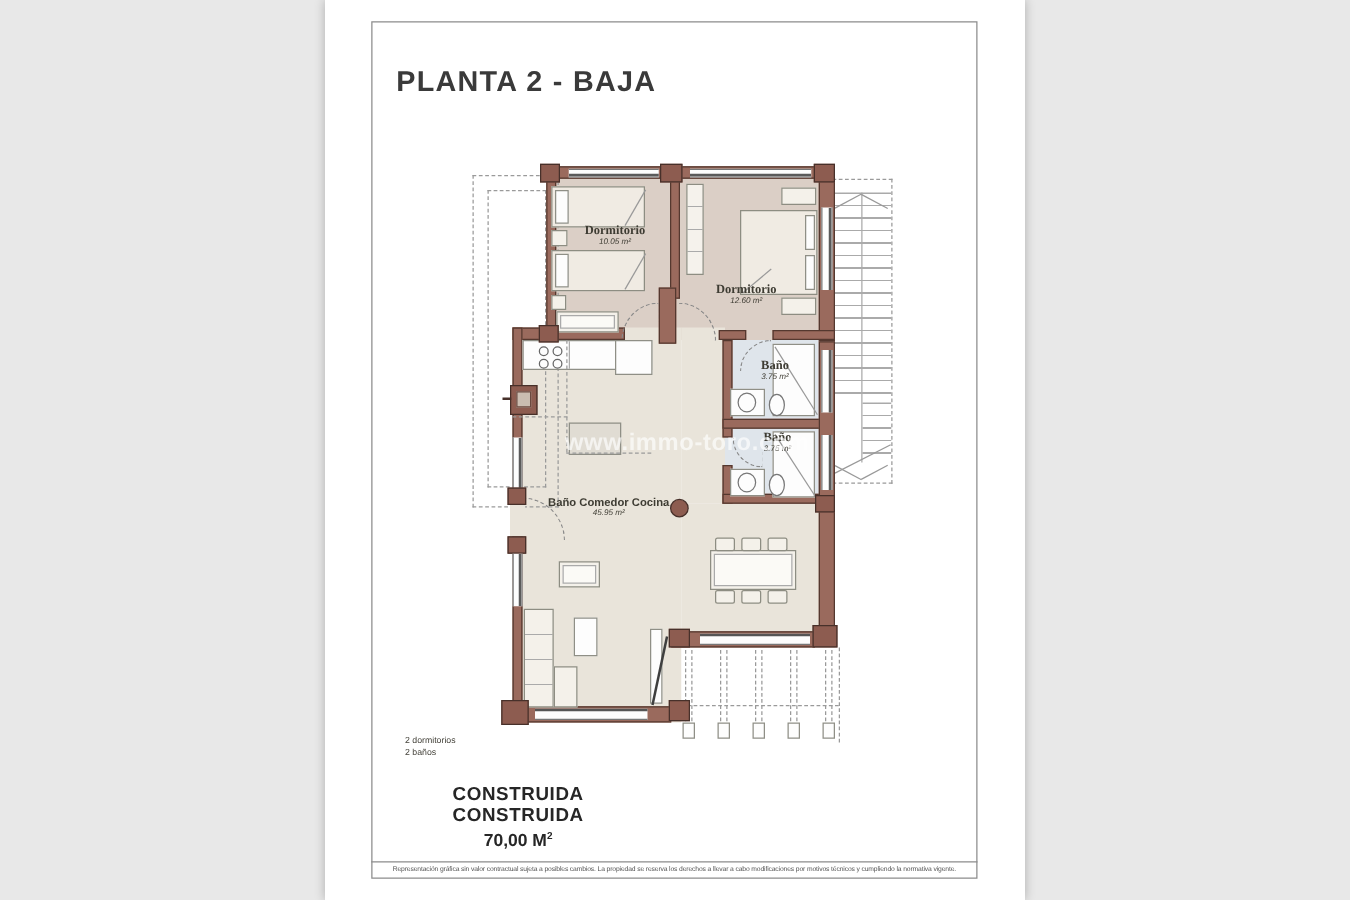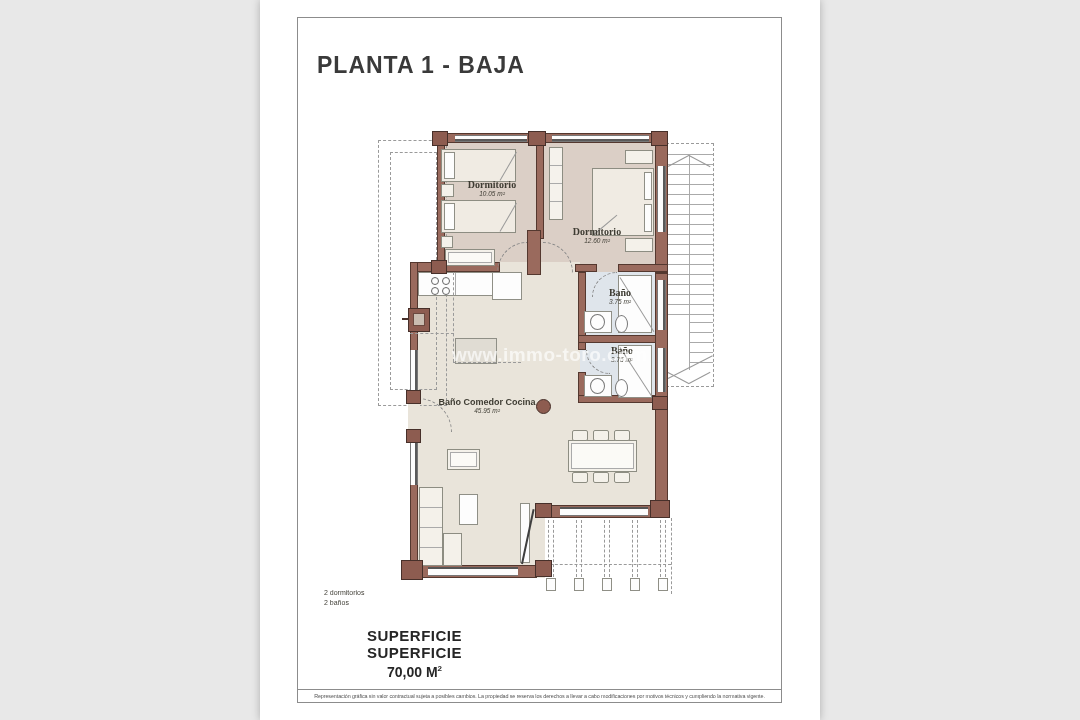--- a/index.html
+++ b/index.html
@@ -42,21 +42,21 @@
   .surface .val { font-size:14px; font-weight:bold; margin-top:3px; }
   .surface sup { font-size:8px; }
   .disclaimer { position:absolute; left:297px; top:689px; width:485px; height:14px; border-top:1px solid #8c8c8c; font-size:5.4px; letter-spacing:-0.1px; color:#555; text-align:center; line-height:13px; white-space:nowrap; overflow:hidden; z-index:5; }
 </style>
 </head>
 <body>
 
 <div class="screen">
   <div class="page"></div>
   <div class="frame"></div>
-  <div class="title">PLANTA 1 - BAJA</div>
+  <div class="title">PLANTA 2 - BAJA</div>
 
   <div class="abs floor" style="left:437px;top:135px;width:231px;height:137px;background:#dbcfc6"></div>
   <div class="abs floor" style="left:580px;top:272px;width:88px;height:131px;background:#dfe5eb"></div>
   <div class="abs floor" style="left:410px;top:262px;width:135px;height:316px;background:#e9e4da"></div>
   <div class="abs floor" style="left:545px;top:262px;width:35px;height:141px;background:#e9e4da"></div>
   <div class="abs floor" style="left:545px;top:403px;width:123px;height:115px;background:#e9e4da"></div>
 
   <div class="abs dash" style="left:378px;top:140px;width:69px;height:266px"></div>
   <div class="abs dash" style="left:390px;top:152px;width:47px;height:238px"></div>
 
@@ -218,18 +218,18 @@
     <span class="rarea">45.95 m²</span>
   </div>
 
   <div class="watermark">www.immo-toro.com</div>
 
   <div class="summary">
     <div>2 dormitorios</div>
     <div>2 baños</div>
   </div>
   <div class="surface">
-    <div class="lbl">SUPERFICIE SUPERFICIE</div>
+    <div class="lbl">CONSTRUIDA CONSTRUIDA</div>
     <div class="val"><span>70,00 M</span><sup>2</sup></div>
   </div>
 
   <div class="disclaimer">Representación gráfica sin valor contractual sujeta a posibles cambios. La propiedad se reserva los derechos a llevar a cabo modificaciones por motivos técnicos y cumpliendo la normativa vigente.</div>
 </div>
 
 </body></html>

